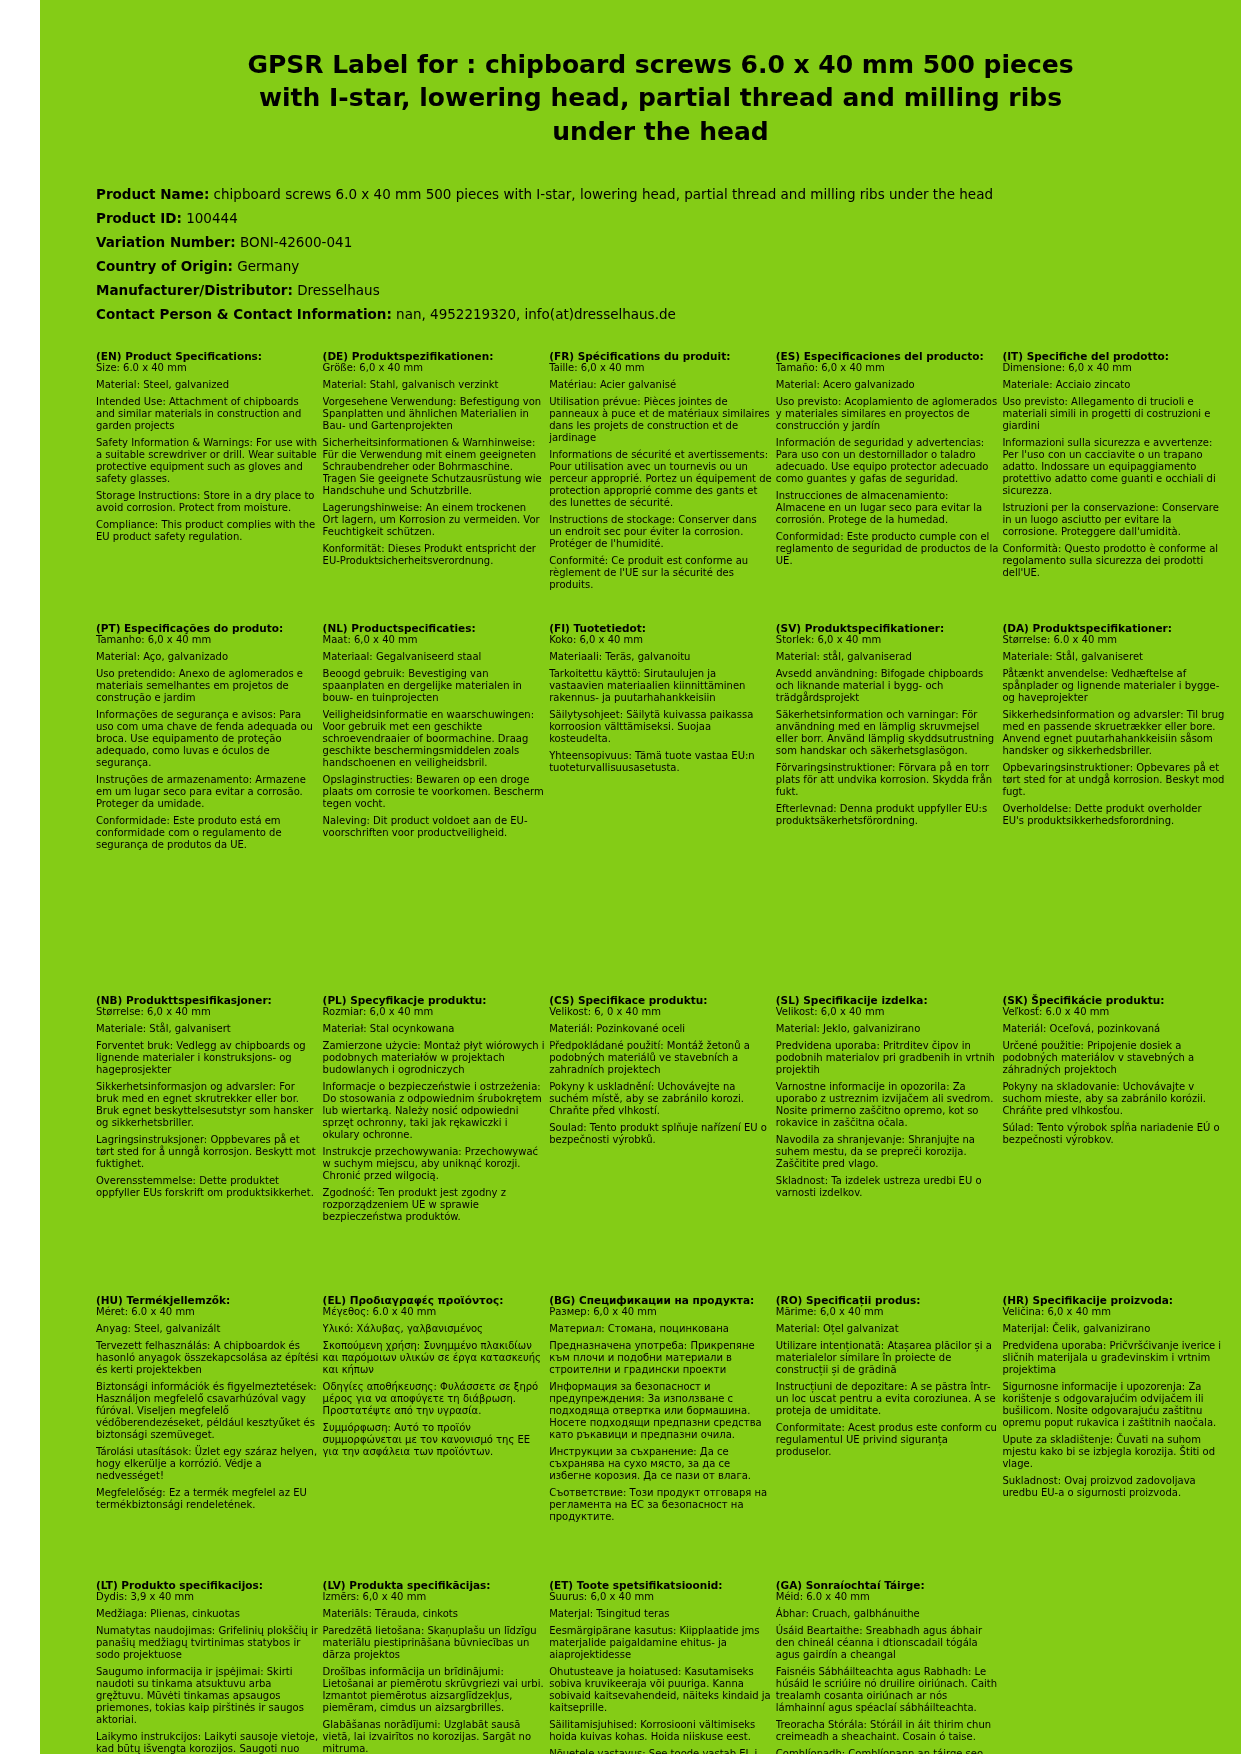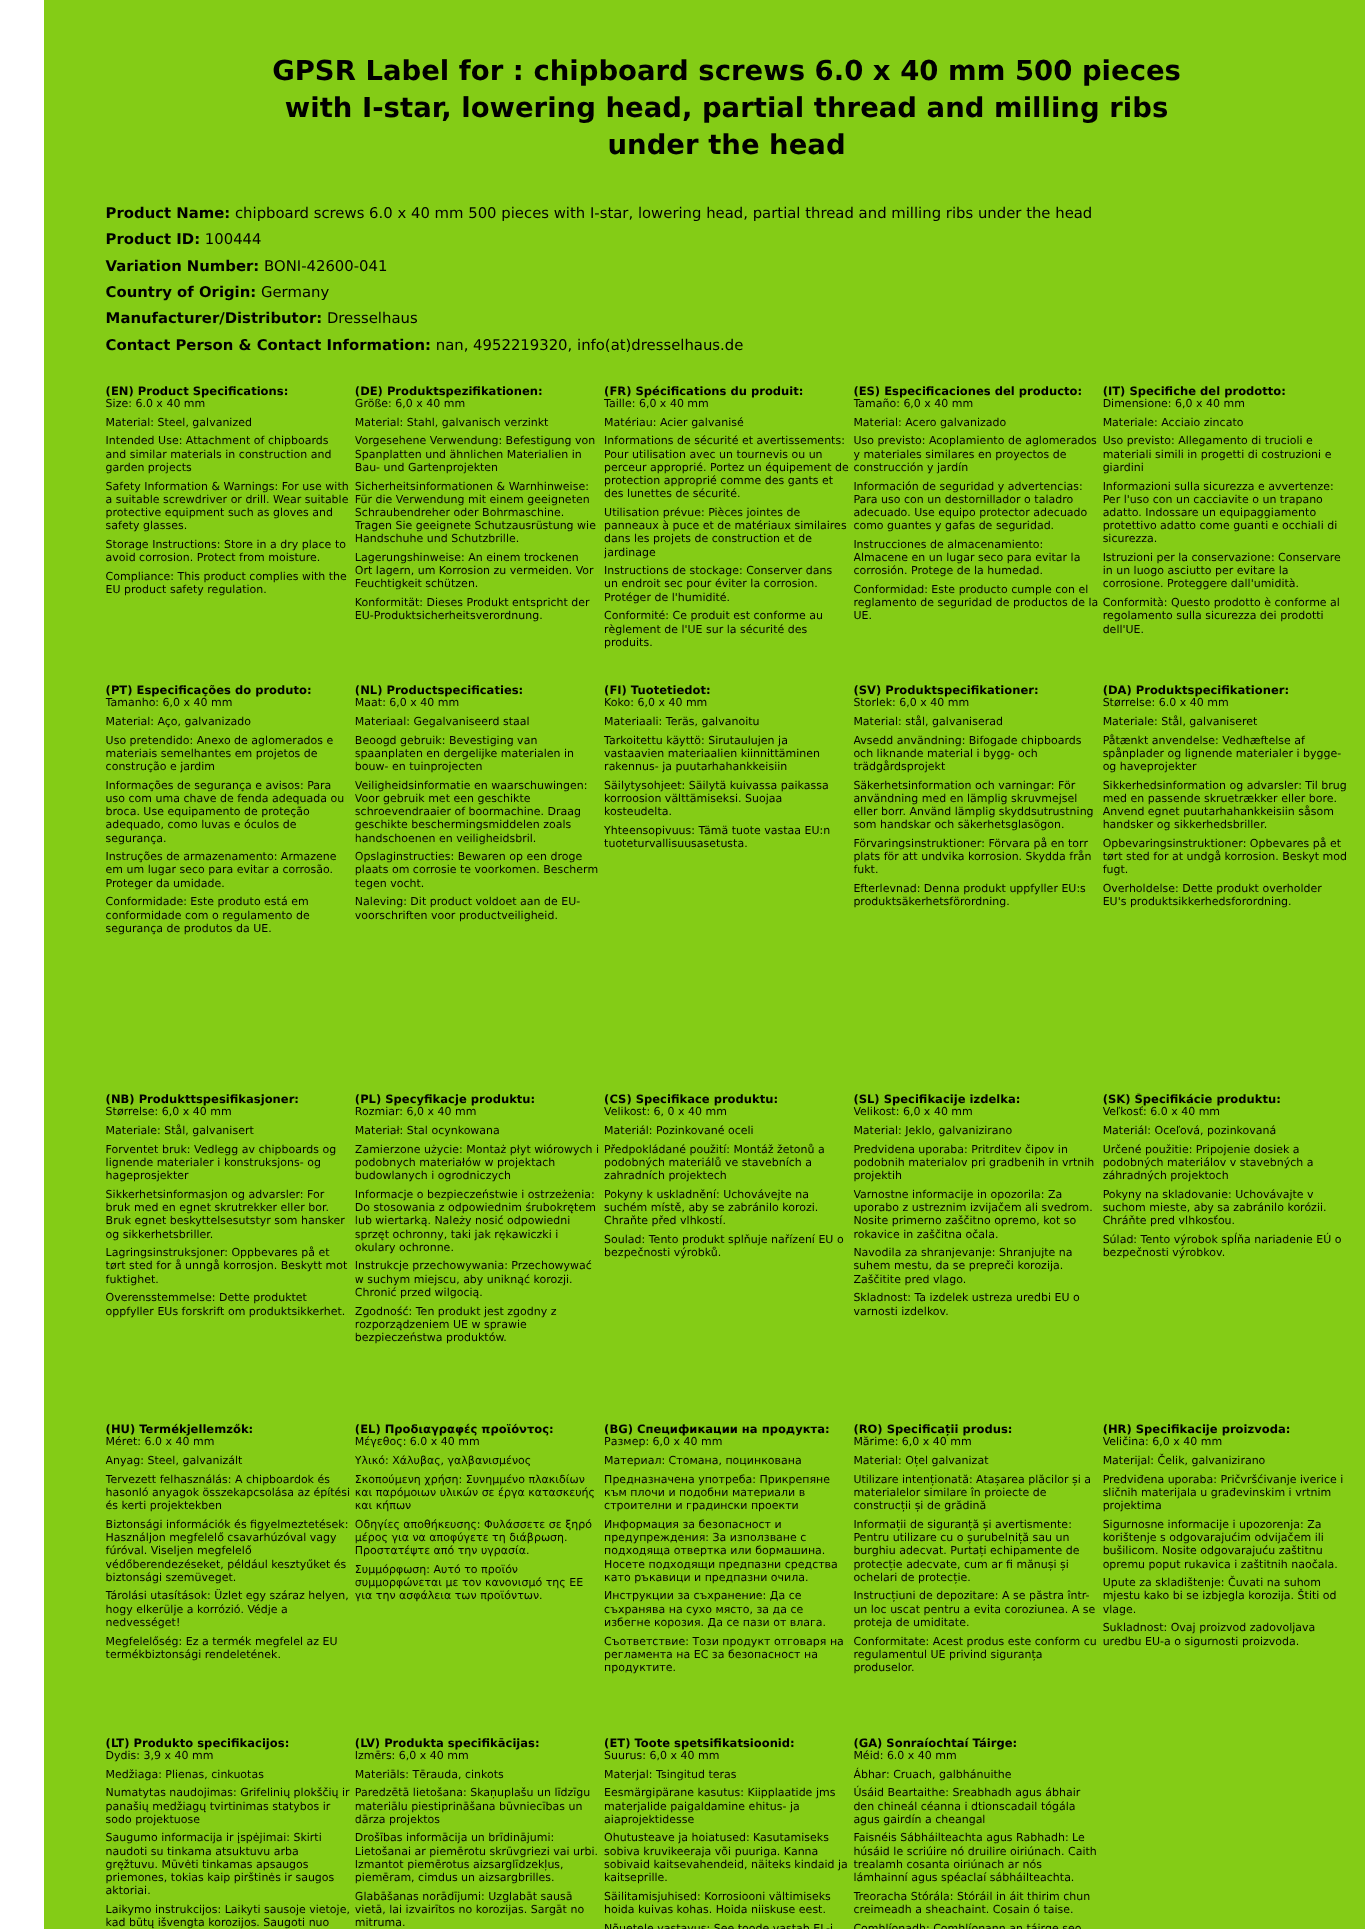--- a/index.html
+++ b/index.html
@@ -67,22 +67,22 @@
         <p class="lang-par">Material: Stahl, galvanisch verzinkt</p>
         <p class="lang-par">Vorgesehene Verwendung: Befestigung von Spanplatten und ähnlichen Materialien in Bau- und Gartenprojekten</p>
         <p class="lang-par">Sicherheitsinformationen &amp; Warnhinweise: Für die Verwendung mit einem geeigneten Schraubendreher oder Bohrmaschine. Tragen Sie geeignete Schutzausrüstung wie Handschuhe und Schutzbrille.</p>
         <p class="lang-par">Lagerungshinweise: An einem trockenen Ort lagern, um Korrosion zu vermeiden. Vor Feuchtigkeit schützen.</p>
         <p class="lang-par">Konformität: Dieses Produkt entspricht der EU-Produktsicherheitsverordnung.</p>
       </div>
       <div class="lang-cell">
         <div class="lang-heading">(FR) Spécifications du produit:</div>
         <p class="lang-par">Taille: 6,0 x 40 mm</p>
         <p class="lang-par">Matériau: Acier galvanisé</p>
+        <p class="lang-par">Utilisation prévue: Pièces jointes de panneaux à puce et de matériaux similaires dans les projets de construction et de jardinage</p>
         <p class="lang-par">Informations de sécurité et avertissements: Pour utilisation avec un tournevis ou un perceur approprié. Portez un équipement de protection approprié comme des gants et des lunettes de sécurité.</p>
-        <p class="lang-par">Utilisation prévue: Pièces jointes de panneaux à puce et de matériaux similaires dans les projets de construction et de jardinage</p>
         <p class="lang-par">Instructions de stockage: Conserver dans un endroit sec pour éviter la corrosion. Protéger de l'humidité.</p>
         <p class="lang-par">Conformité: Ce produit est conforme au règlement de l'UE sur la sécurité des produits.</p>
       </div>
       <div class="lang-cell">
         <div class="lang-heading">(ES) Especificaciones del producto:</div>
         <p class="lang-par">Tamaño: 6,0 x 40 mm</p>
         <p class="lang-par">Material: Acero galvanizado</p>
         <p class="lang-par">Uso previsto: Acoplamiento de aglomerados y materiales similares en proyectos de construcción y jardín</p>
         <p class="lang-par">Información de seguridad y advertencias: Para uso con un destornillador o taladro adecuado. Use equipo protector adecuado como guantes y gafas de seguridad.</p>
         <p class="lang-par">Instrucciones de almacenamiento: Almacene en un lugar seco para evitar la corrosión. Protege de la humedad.</p>
@@ -208,21 +208,20 @@
         <p class="lang-par">Предназначена употреба: Прикрепяне към плочи и подобни материали в строителни и градински проекти</p>
         <p class="lang-par">Информация за безопасност и предупреждения: За използване с подходяща отвертка или бормашина. Носете подходящи предпазни средства като ръкавици и предпазни очила.</p>
         <p class="lang-par">Инструкции за съхранение: Да се съхранява на сухо място, за да се избегне корозия. Да се пази от влага.</p>
         <p class="lang-par">Съответствие: Този продукт отговаря на регламента на ЕС за безопасност на продуктите.</p>
       </div>
       <div class="lang-cell">
         <div class="lang-heading">(RO) Specificații produs:</div>
         <p class="lang-par">Mărime: 6,0 x 40 mm</p>
         <p class="lang-par">Material: Oțel galvanizat</p>
         <p class="lang-par">Utilizare intenționată: Atașarea plăcilor și a materialelor similare în proiecte de construcții și de grădină</p>
-        <p class="lang-par">Informații de siguranță și avertismente: Pentru utilizare cu o șurubelniță sau un burghiu adecvat. Purtați echipamente de protecție adecvate, cum ar fi mănuși și ochelari de protecție.</p>
         <p class="lang-par">Instrucțiuni de depozitare: A se păstra într-un loc uscat pentru a evita coroziunea. A se proteja de umiditate.</p>
         <p class="lang-par">Conformitate: Acest produs este conform cu regulamentul UE privind siguranța produselor.</p>
       </div>
       <div class="lang-cell">
         <div class="lang-heading">(HR) Specifikacije proizvoda:</div>
         <p class="lang-par">Veličina: 6,0 x 40 mm</p>
         <p class="lang-par">Materijal: Čelik, galvanizirano</p>
         <p class="lang-par">Predviđena uporaba: Pričvršćivanje iverice i sličnih materijala u građevinskim i vrtnim projektima</p>
         <p class="lang-par">Sigurnosne informacije i upozorenja: Za korištenje s odgovarajućim odvijačem ili bušilicom. Nosite odgovarajuću zaštitnu opremu poput rukavica i zaštitnih naočala.</p>
         <p class="lang-par">Upute za skladištenje: Čuvati na suhom mjestu kako bi se izbjegla korozija. Štiti od vlage.</p>

